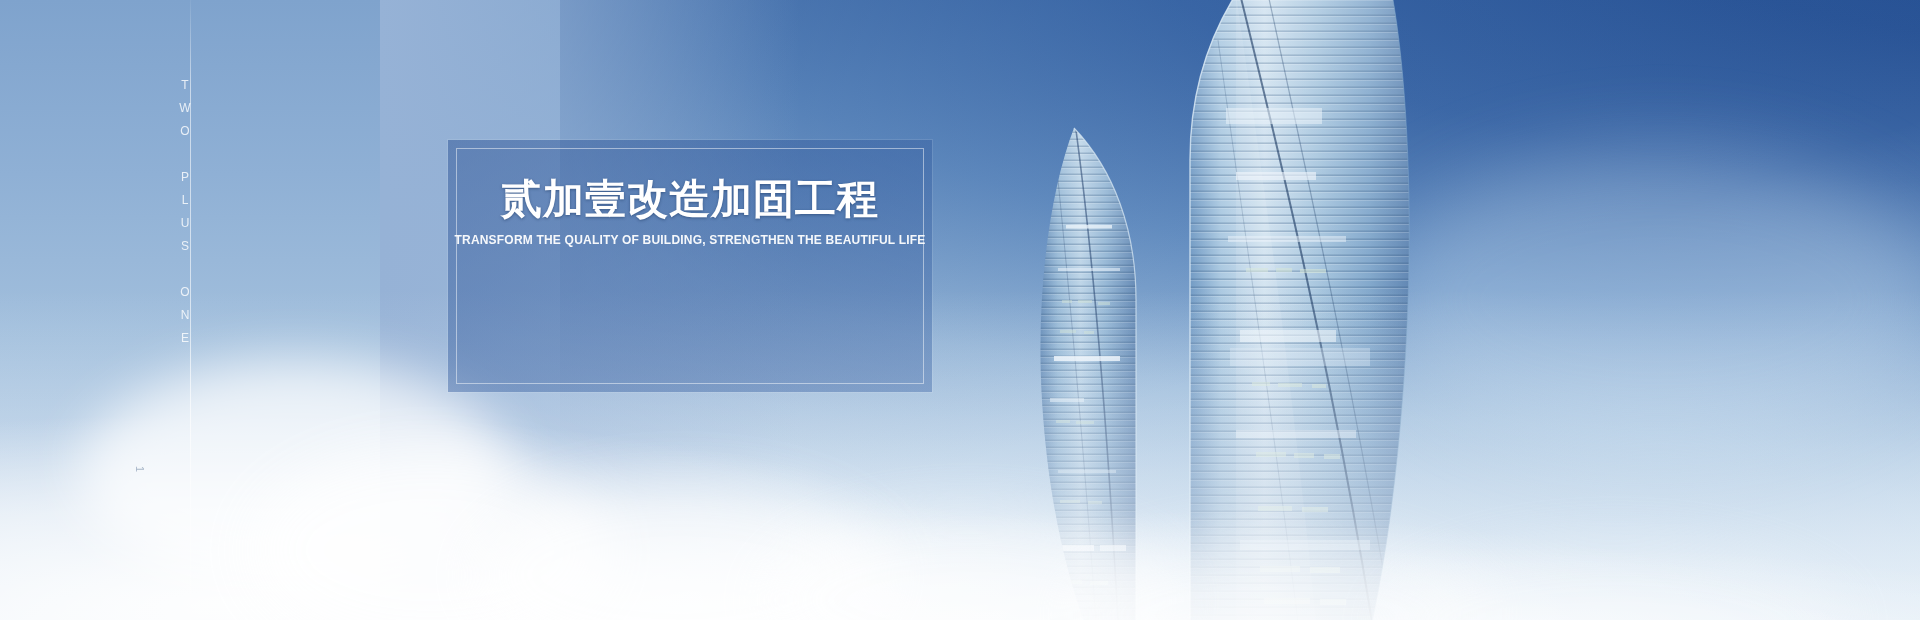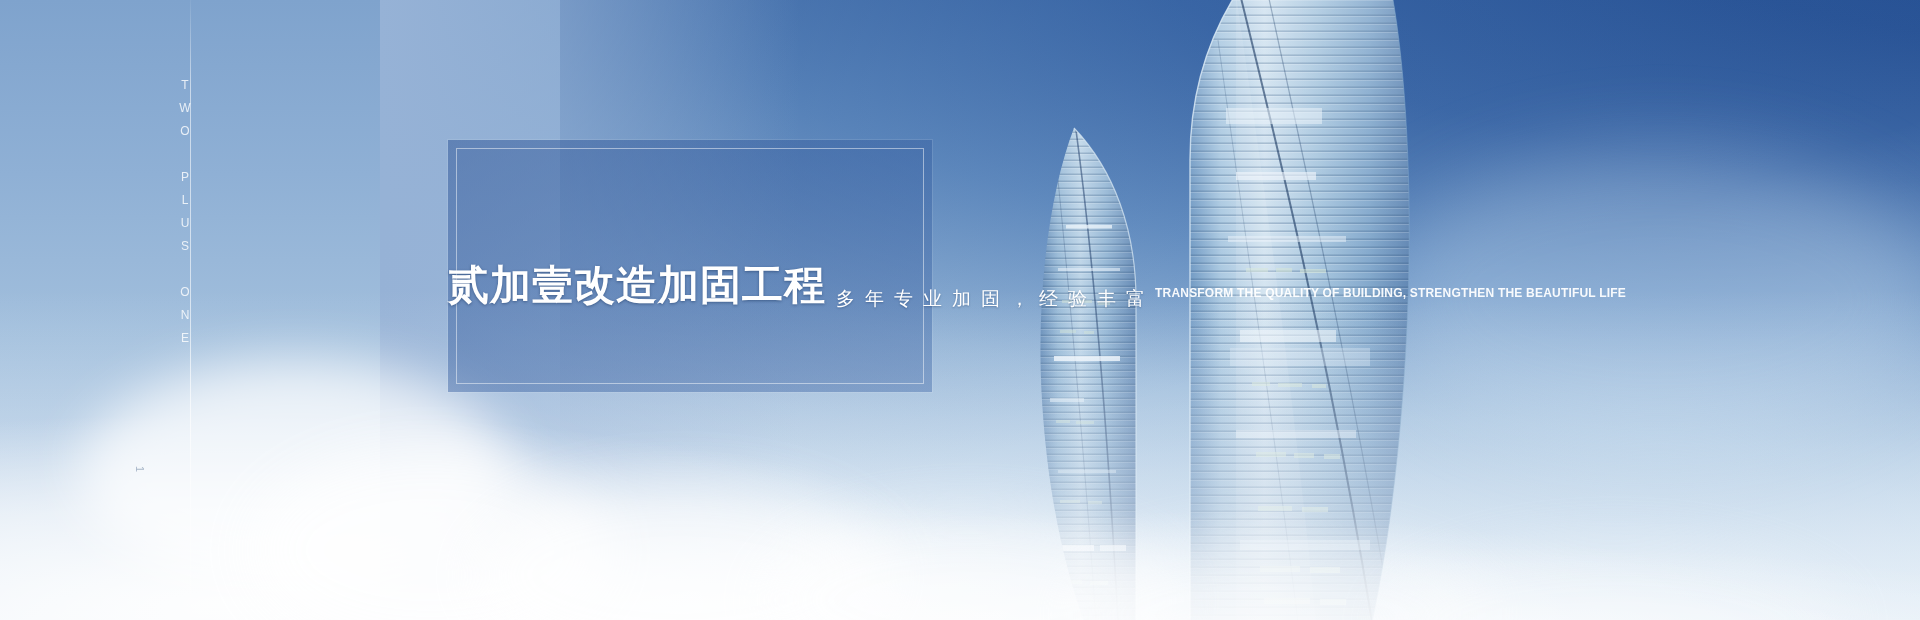--- a/index.html
+++ b/index.html
@@ -89,21 +89,21 @@
     background:linear-gradient(150deg, rgba(45,84,150,0.50) 0%, rgba(52,92,158,0.44) 45%, rgba(66,105,168,0.42) 100%);
     box-shadow:0 0 0 1px rgba(255,255,255,0.10);
   }
   #panel .inner-frame {
     position:absolute; left:8px; top:8px; right:8px; bottom:8px;
     border:1px solid rgba(255,255,255,0.48);
     pointer-events:none;
   }
   #panel .content {
     position:absolute; inset:0;
-    display:flex; flex-direction:row; align-items:center;
+    display:flex; flex-direction:column; align-items:center;
     padding-top:39px;
   }
 
   .headline {
     color:#ffffff;
     font-size:41px;
     font-weight:bold;
     letter-spacing:1px;
     line-height:1;
     text-shadow:0 1px 3px rgba(15,40,80,0.45);
@@ -280,18 +280,17 @@
   </div>
 
   <div class="brandline"></div>
   <div class="brand-vert">TWO PLUS ONE</div>
   <div class="brand-mark">1</div>
 
   <div id="panel">
     <div class="inner-frame"></div>
     <div class="content">
       <div class="headline">贰加壹改造加固工程</div>
-      <div class="subline">多年专业加固，经验丰富</div>
       <div class="engline">TRANSFORM THE QUALITY OF BUILDING, STRENGTHEN THE BEAUTIFUL LIFE</div>
     </div>
   </div>
 
 </div>
 
 </body></html>

